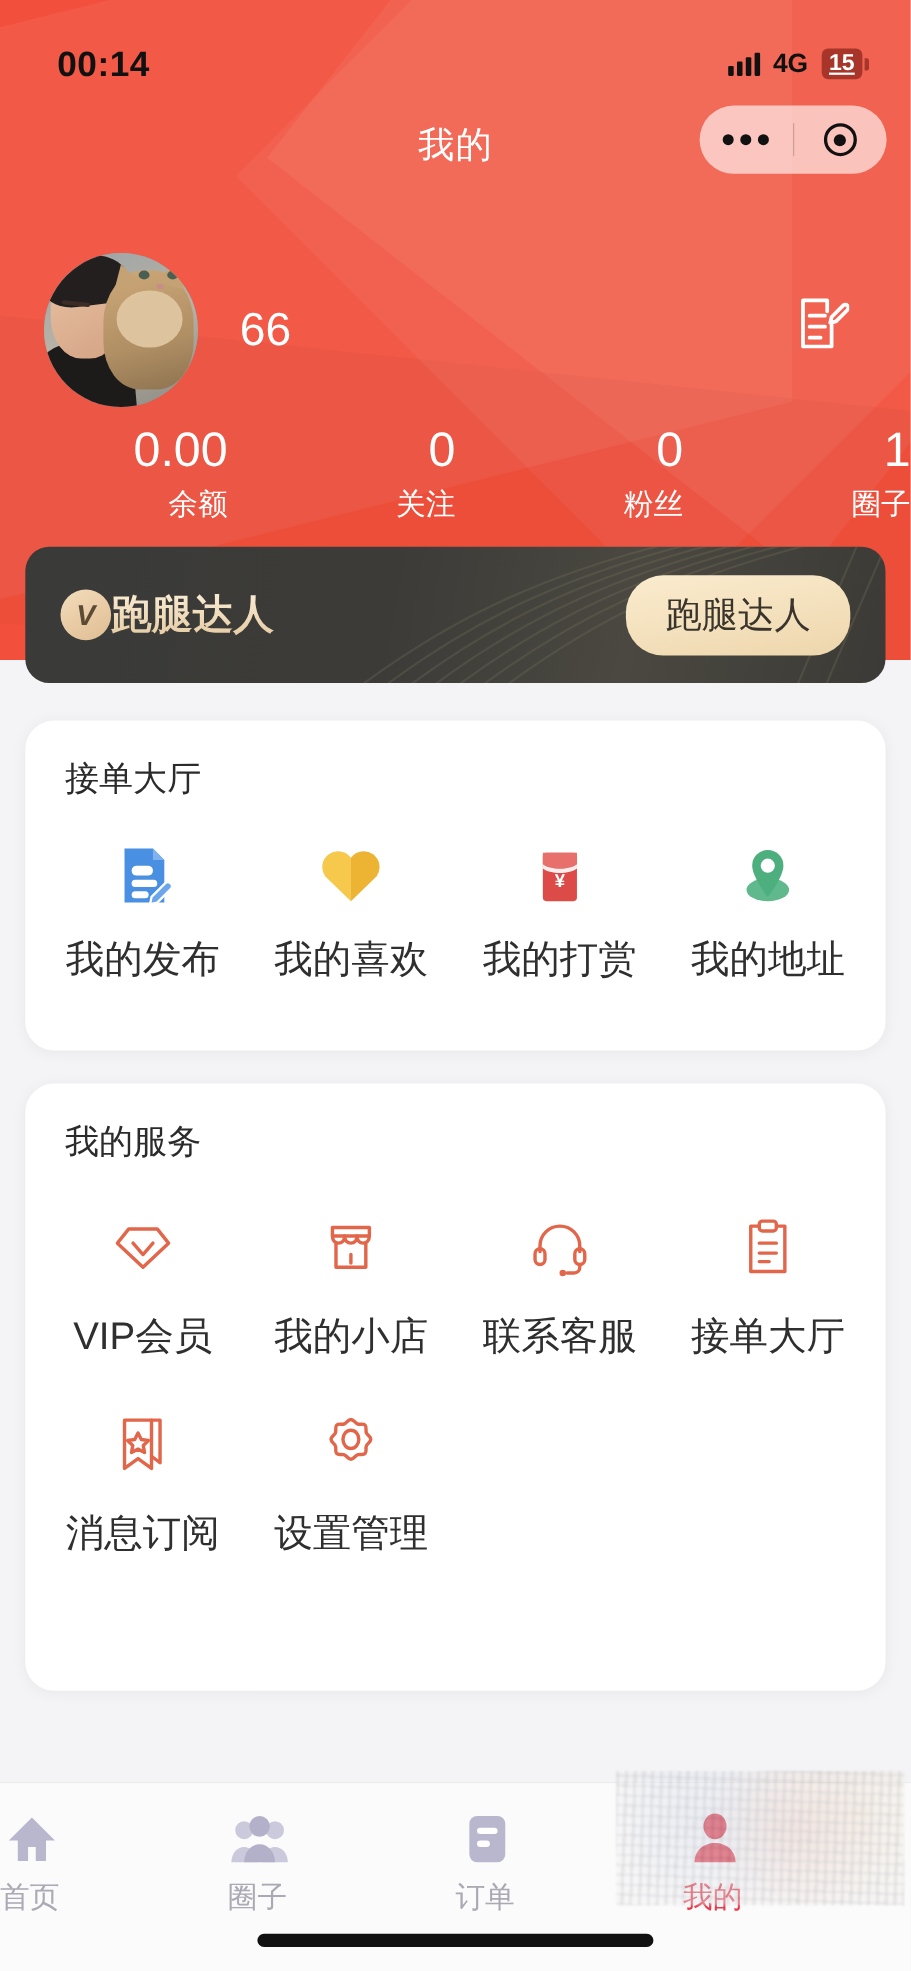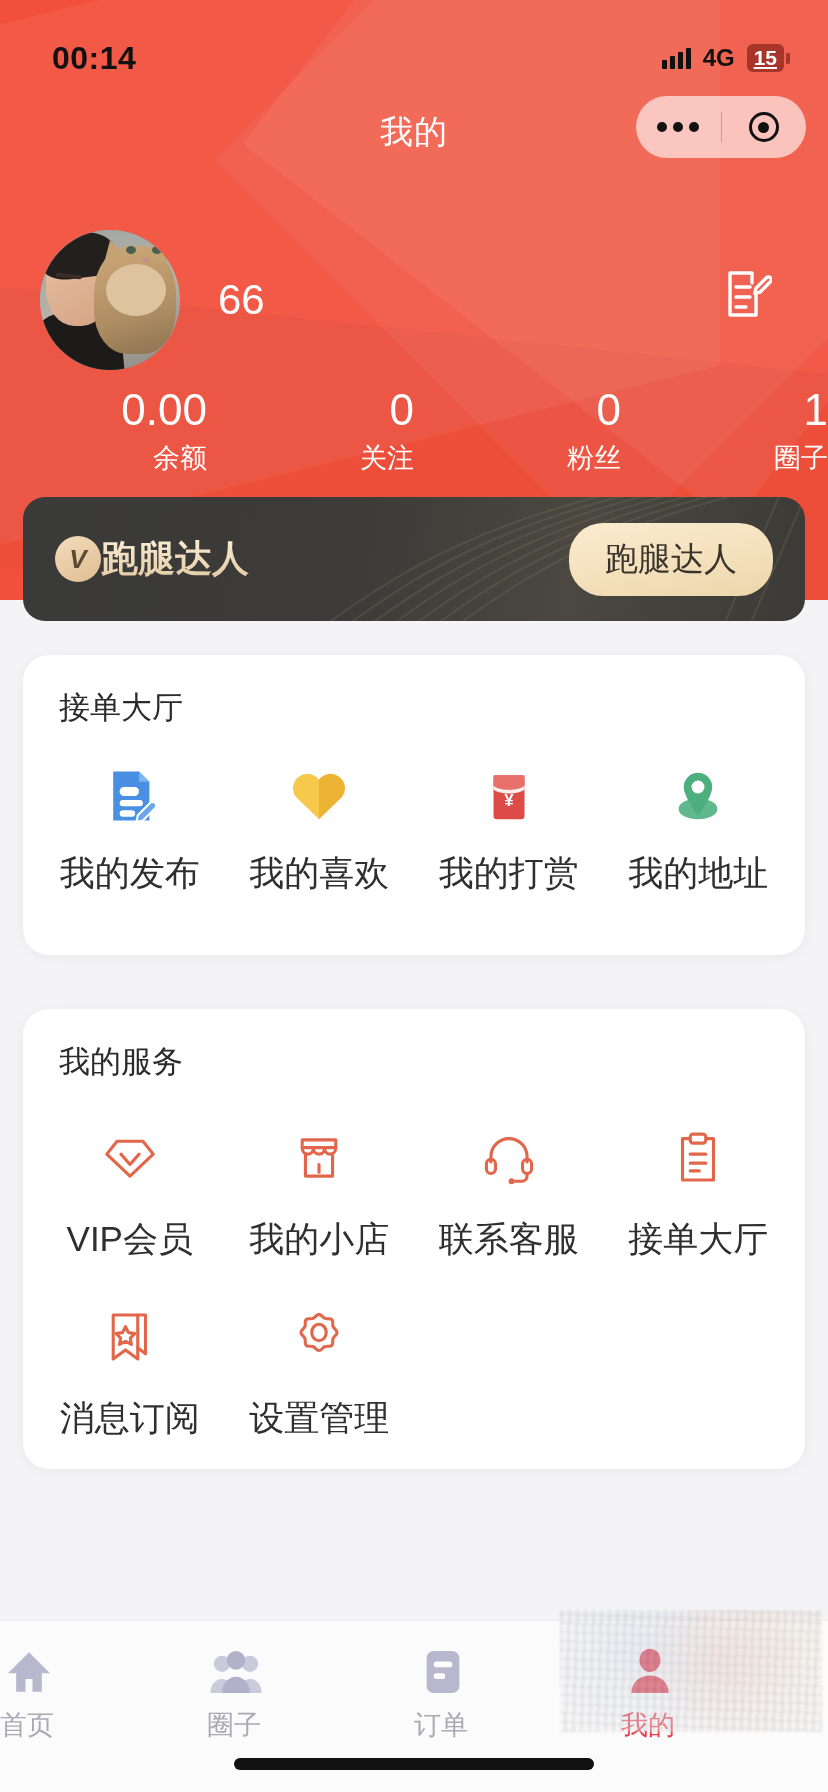--- a/index.html
+++ b/index.html
@@ -172,21 +172,21 @@
     font-family:inherit;
   }
 
   
   .card{
     position:absolute; left:23px; width:782px;
     background:#fff; border-radius:26px;
     box-shadow:0 2px 14px rgba(0,0,0,0.05);
   }
   #card-tools{ top:655px; height:300px; }
-  #card-services{ top:1009px; height:460px; }
+  #card-services{ top:985px; height:552px; }
 
   .card-title{
     font-size:31px; color:#2b2b2b; padding:34px 0 0 36px; line-height:1.2;
   }
   .grid4{
     display:flex; flex-wrap:wrap; padding:0 12px;
   }
   .gcell{
     width:25%; display:flex; flex-direction:column; align-items:center;
     padding-top:34px;

